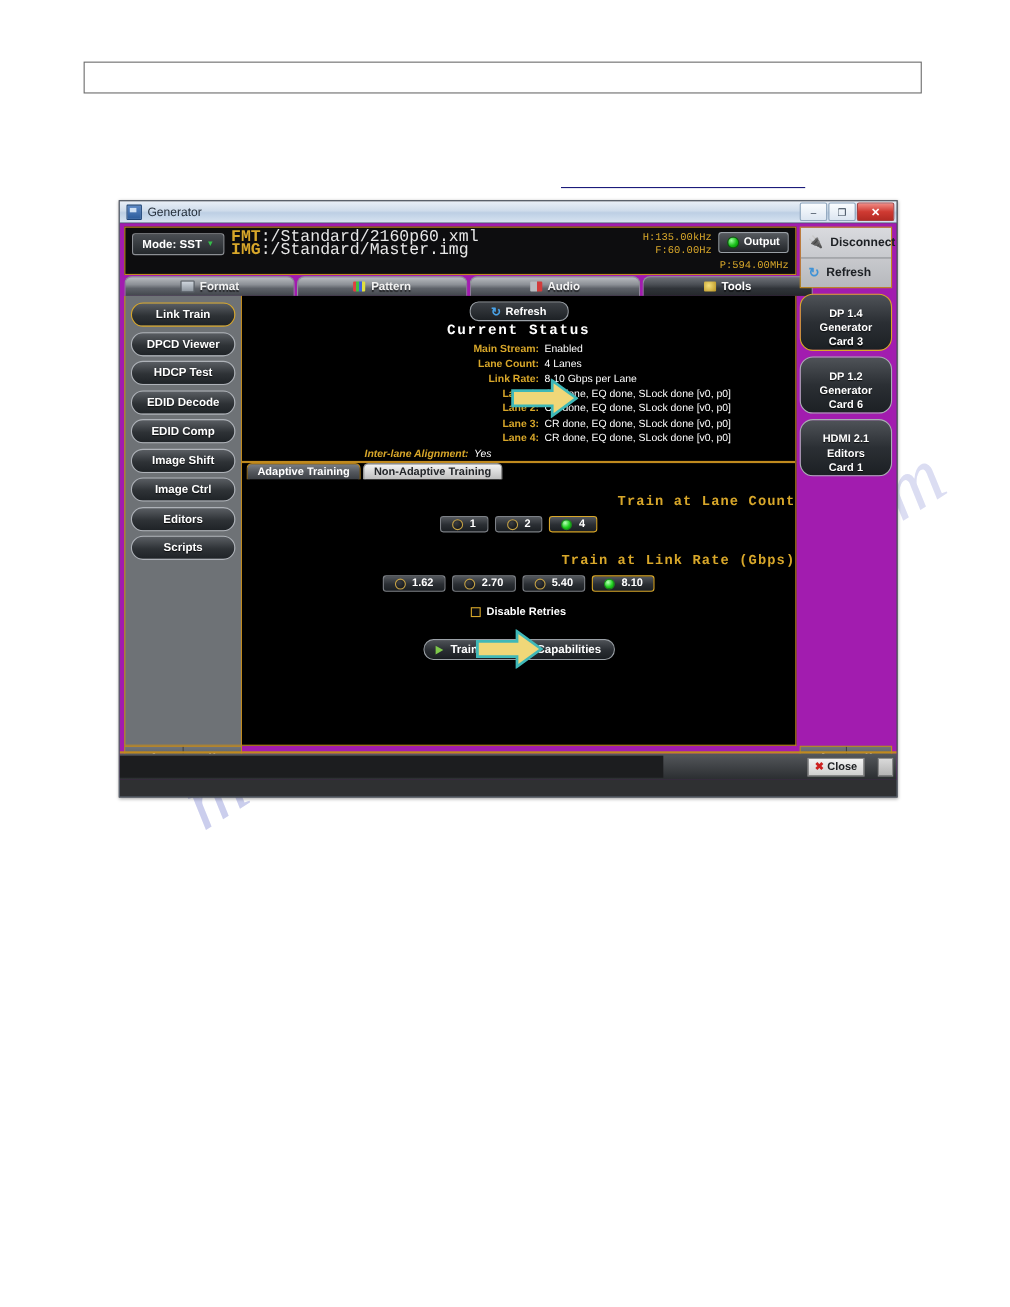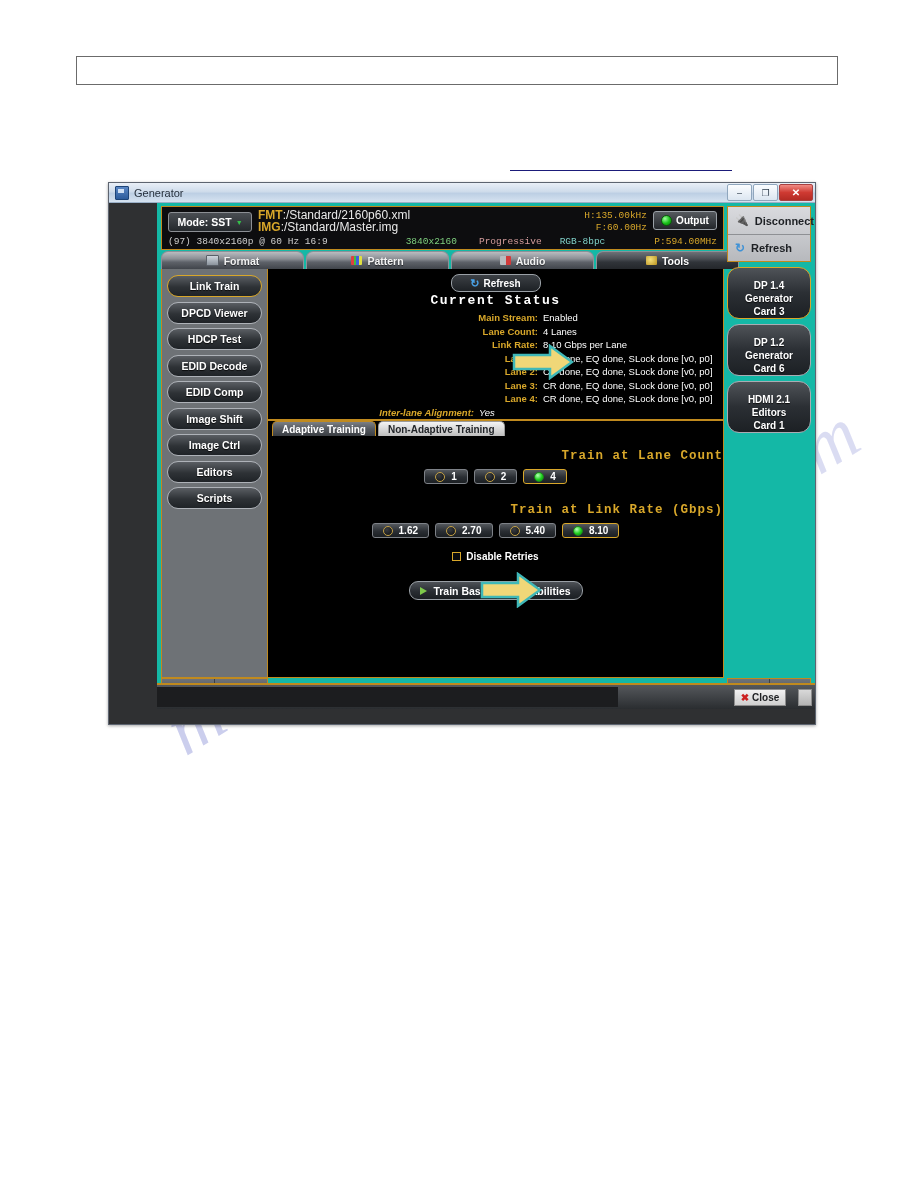--- a/index.html
+++ b/index.html
@@ -54,36 +54,36 @@
     background:linear-gradient(180deg,#fbfdff,#dce6f1);
     display:flex;align-items:center;justify-content:center;font-size:9px;color:#2b3a4a;
   }
   .wb.close{
     width:32px;border-color:#a84040;
     background:linear-gradient(180deg,#f08b84,#cf3a32 50%,#b42b24);
     color:#fff;font-weight:bold;font-size:10px;
   }
 
   
-  .app-body{position:relative;height:506px;background:#14b8a6;margin-left:48px;}
+  .app-body{position:relative;height:506px;background:#a21caf;}
 
   
   .hdr{
     position:absolute;left:4px;top:3px;right:91px;height:44px;
     background:#0d0d0f;border:1px solid #c08a1e;box-sizing:border-box;
     display:flex;align-items:flex-start;
   }
   .mode-btn{
     margin:5px 0 0 6px;width:82px;height:18px;border-radius:3px;
     background:linear-gradient(180deg,#4a4e53,#24282c);border:1px solid #8c8f94;
     color:#ffffff;font-size:10.5px;font-weight:bold;display:flex;align-items:center;
     justify-content:center;gap:4px;font-family:"Liberation Sans",sans-serif;
   }
   .mode-caret{color:#35c04a;font-size:7px;}
-  .fmt-block{margin:3px 0 0 6px;line-height:11.5px;font-family:Liberation Sans, sans-serif;font-size:12px;}
+  .fmt-block{margin:3px 0 0 6px;line-height:11.5px;font-family:Liberation Mono, monospace;font-size:15px;}
   .lbl-gold{color:#d8a72a;font-weight:bold;}
   .val-w{color:#e8e8e8;}
   .hdr-right{position:absolute;right:6px;top:3px;text-align:right;font-family:"Liberation Mono",monospace;font-size:9.5px;color:#d8a72a;line-height:12px;}
   .out-btn{
     position:absolute;right:6px;top:4px;width:62px;height:17px;border-radius:3px;
     background:linear-gradient(180deg,#55595e,#23262a);border:1px solid #9aa0a6;
     display:flex;align-items:center;justify-content:center;gap:4px;
     color:#fff;font-size:10px;font-weight:bold;
   }
   .led{width:9px;height:9px;border-radius:50%;background:radial-gradient(circle at 33% 30%,#9dff9d,#17bf17 55%,#0a7a0a);border:1px solid #0a5a0a;}
@@ -301,26 +301,20 @@
       <div class="hdr-right" style="right:76px;">
         <div>H:135.00kHz</div>
         <div>F:60.00Hz</div>
       </div>
 
       <div class="out-btn">
         <span class="led"></span>
         <span>Output</span>
       </div>
 
-      <div class="hdr-line3">
-        <span>(97)  3840x2160p @ 60 Hz 16:9</span>
-        <span class="res-green" style="margin-left:78px;">3840x2160</span>
-        <span class="prog-ros" style="margin-left:22px;">Progressive</span>
-        <span class="fmtcol" style="margin-left:18px;">RGB-8bpc</span>
-      </div>
       <div class="hdr-pclk">P:594.00MHz</div>
     </div>
 
     <div class="tabs">
       <div class="tab">
         <span class="tab-ico ico-monitor"></span>
         <span>Format</span>
       </div>
       <div class="tab">
         <span class="tab-ico ico-pattern"></span>

